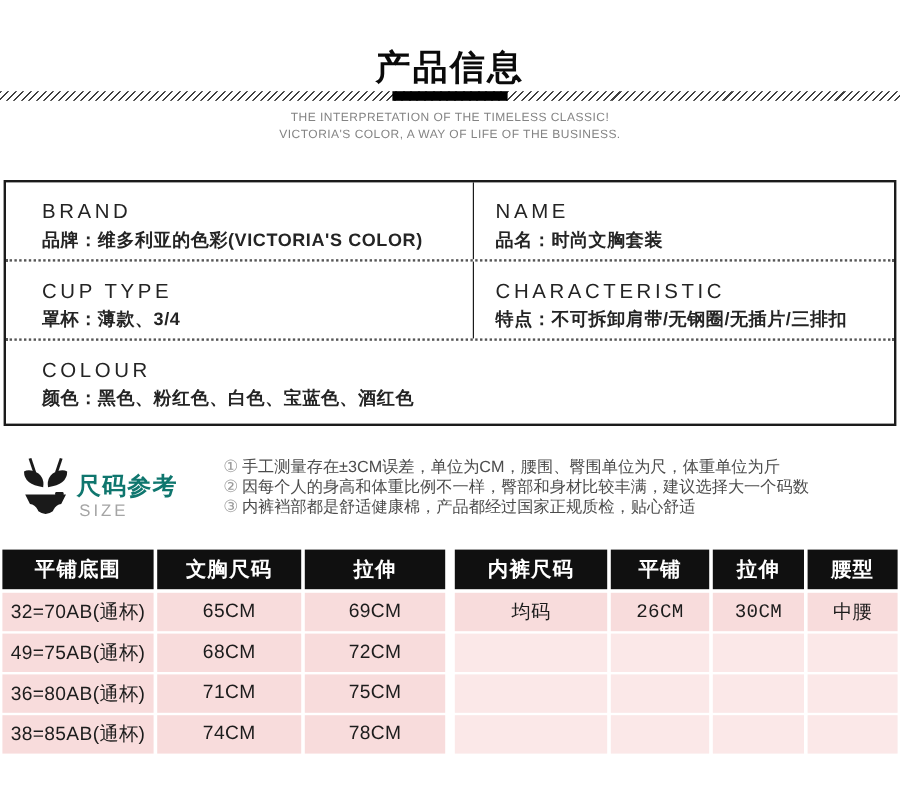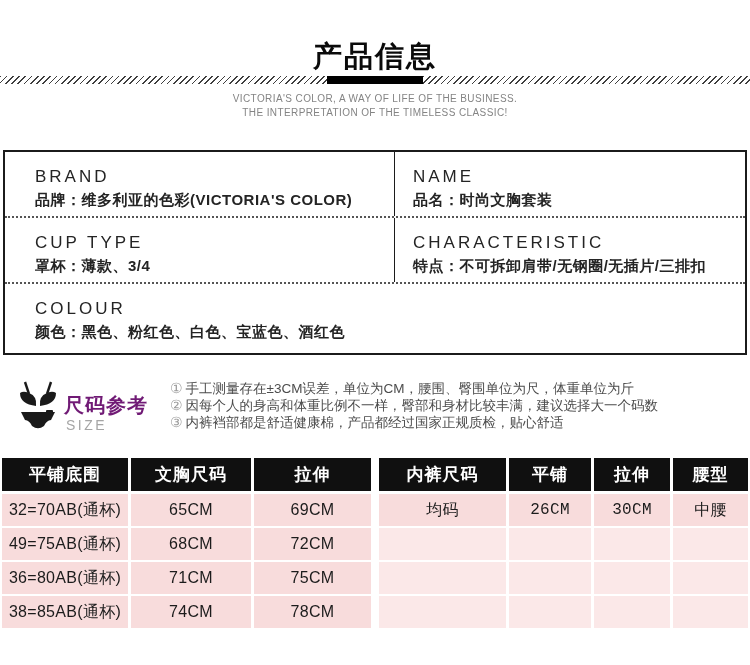--- a/index.html
+++ b/index.html
@@ -26,23 +26,23 @@
   .icell.cr { flex:1; border-left:1px solid #1b1b1b; padding-left:18px; }
   .r1 { height:66px; }
   .r2 { height:66px; }
   .r3 { height:67px; }
   .lab-en { font-size:17px; letter-spacing:3px; color:#242424; margin-bottom:4px; }
   .lab-zh { font-size:15px; font-weight:700; color:#242424; letter-spacing:0.5px; }
 
   
   .lingerie-icon { position:absolute; left:18px; top:381px; }
   .sizeref-title { position:absolute; left:64px; top:392px; font-size:20px; font-weight:700;
-                   color:#701a75; letter-spacing:1px; }
+                   color:#0f766e; letter-spacing:1px; }
   .sizeref-sub { position:absolute; left:66px; top:417px; font-size:14px; color:#a5a5a5; letter-spacing:2.5px; }
-  .notes { position:absolute; left:170px; top:380px; width:560px; font-size:13.5px;
+  .notes { position:absolute; left:186px; top:380px; width:560px; font-size:13.5px;
            line-height:17px; color:#4c4c4c; }
   .note .num { color:#9b9b9b; margin-right:3px; font-size:14px; }
 
   
   .stable { position:absolute; top:458px; }
   .stable.tleft { left:2px; width:369px; }
   .stable.tright { left:379px; width:369px; }
   .srow { display:grid; column-gap:3px; margin-bottom:2px; }
   .tleft .srow { grid-template-columns:126px 120px 117px; }
   .tright .srow { grid-template-columns:127px 82px 76px 75px;font-family:Liberation Mono, monospace; }
@@ -55,22 +55,22 @@
 </style>
 </head>
 <body>
 
 <div class="page">
 
   <div class="title">产品信息</div>
   <div class="hatch"></div>
   <div class="title-bar"></div>
   <div class="tagline">
+    <div>THE INTERPRETATION OF THE TIMELESS CLASSIC!</div>
     <div>VICTORIA'S COLOR,  A WAY OF LIFE OF THE BUSINESS.</div>
-    <div>THE INTERPRETATION OF THE TIMELESS CLASSIC!</div>
   </div>
 
   <div class="info-table">
     <div class="irow r1 bdot">
       <div class="icell cl">
         <div class="lab-en">BRAND</div>
         <div class="lab-zh">品牌：维多利亚的色彩(VICTORIA'S COLOR)</div>
       </div>
       <div class="icell cr">
         <div class="lab-en">NAME</div>

